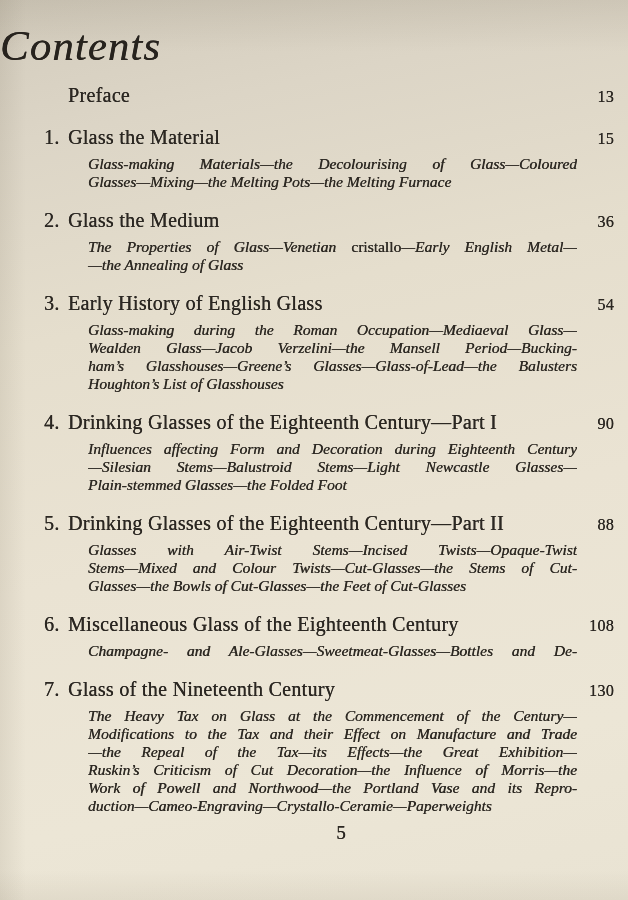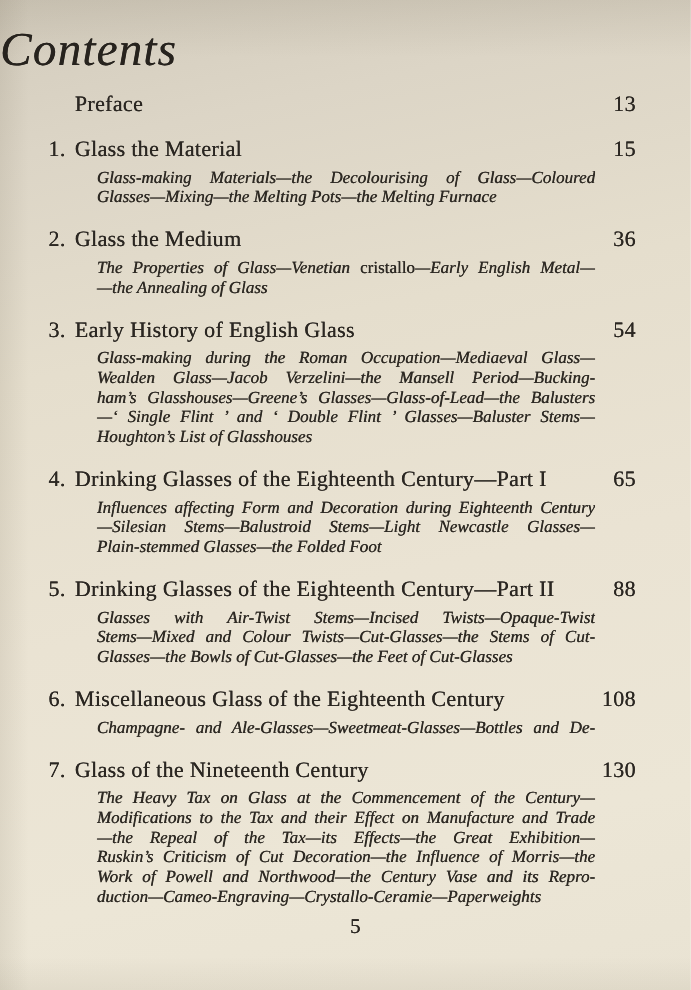--- a/index.html
+++ b/index.html
@@ -14,28 +14,28 @@
     color: #2b2722;
   }
   .page { position: relative; width: 100%; height: 100%; }
   .title {
     margin: 0; padding-top: 22px; text-align: left;
     font-style: italic; font-weight: normal;
     font-size: 43px; line-height: 48px; letter-spacing: 1px;
     color: #27231e;
     text-shadow: 0.3px 0 0 currentColor;
   }
-  .toc { padding: 14px 50px 0 68px; }
+  .toc { padding: 14px 14px 0 68px; }
   .row {
     position: relative; display: flex; justify-content: space-between;
     align-items: baseline; font-size: 20px; line-height: 23px;
     letter-spacing: 0.3px; text-shadow: 0.2px 0 0 currentColor;
   }
   .num { position: absolute; left: -24px; }
-  .pg { font-size: 20px; }
+  .pg { font-size: 16px; }
   .entry { margin-top: 18px; }
   .desc {
     margin: 5px 37px 0 20px;
     font-style: italic; font-size: 15.5px; line-height: 18px;
     color: #2e2a24; text-shadow: 0.3px 0 0 currentColor;
   }
   .jl { text-align: justify; height: 18px; overflow: hidden; }
   .jl::after { content: ""; display: inline-block; width: 100%; }
   .rm { font-style: normal; }
   .folio { margin-top: 7px; text-align: center; font-size: 19px; text-shadow: 0.2px 0 0 currentColor; }
@@ -78,29 +78,28 @@
 
     <div class="entry">
       <div class="row">
         <span><span class="num">3.</span><span>Early History of English Glass</span></span>
         <span class="pg">54</span>
       </div>
       <div class="desc">
         <div class="jl">Glass-making during the Roman Occupation—Mediaeval Glass—</div>
         <div class="jl">Wealden Glass—Jacob Verzelini—the Mansell Period—Bucking-</div>
         <div class="jl">ham’s Glasshouses—Greene’s Glasses—Glass-of-Lead—the Balusters</div>
-        <div class="jl">—‘ Single Flint ’ and ‘ Double Flint ’ Glasses—Baluster Stems—</div>
         <div>Houghton’s List of Glasshouses</div>
       </div>
     </div>
 
     <div class="entry">
       <div class="row">
         <span><span class="num">4.</span><span>Drinking Glasses of the Eighteenth Century—Part I</span></span>
-        <span class="pg">65</span>
+        <span class="pg">90</span>
       </div>
       <div class="desc">
         <div class="jl">Influences affecting Form and Decoration during Eighteenth Century</div>
         <div class="jl">—Silesian Stems—Balustroid Stems—Light Newcastle Glasses—</div>
         <div>Plain-stemmed Glasses—the Folded Foot</div>
       </div>
     </div>
 
     <div class="entry">
       <div class="row">
@@ -127,21 +126,21 @@
     <div class="entry">
       <div class="row">
         <span><span class="num">7.</span><span>Glass of the Nineteenth Century</span></span>
         <span class="pg">130</span>
       </div>
       <div class="desc">
         <div class="jl">The Heavy Tax on Glass at the Commencement of the Century—</div>
         <div class="jl">Modifications to the Tax and their Effect on Manufacture and Trade</div>
         <div class="jl">—the Repeal of the Tax—its Effects—the Great Exhibition—</div>
         <div class="jl">Ruskin’s Criticism of Cut Decoration—the Influence of Morris—the</div>
-        <div class="jl">Work of Powell and Northwood—the Century Vase and its Repro-</div>
+        <div class="jl">Work of Powell and Northwood—the Portland Vase and its Repro-</div>
         <div>duction—Cameo-Engraving—Crystallo-Ceramie—Paperweights</div>
       </div>
     </div>
 
     <div class="folio">5</div>
 
   </div>
 </div>
 
 </body></html>

